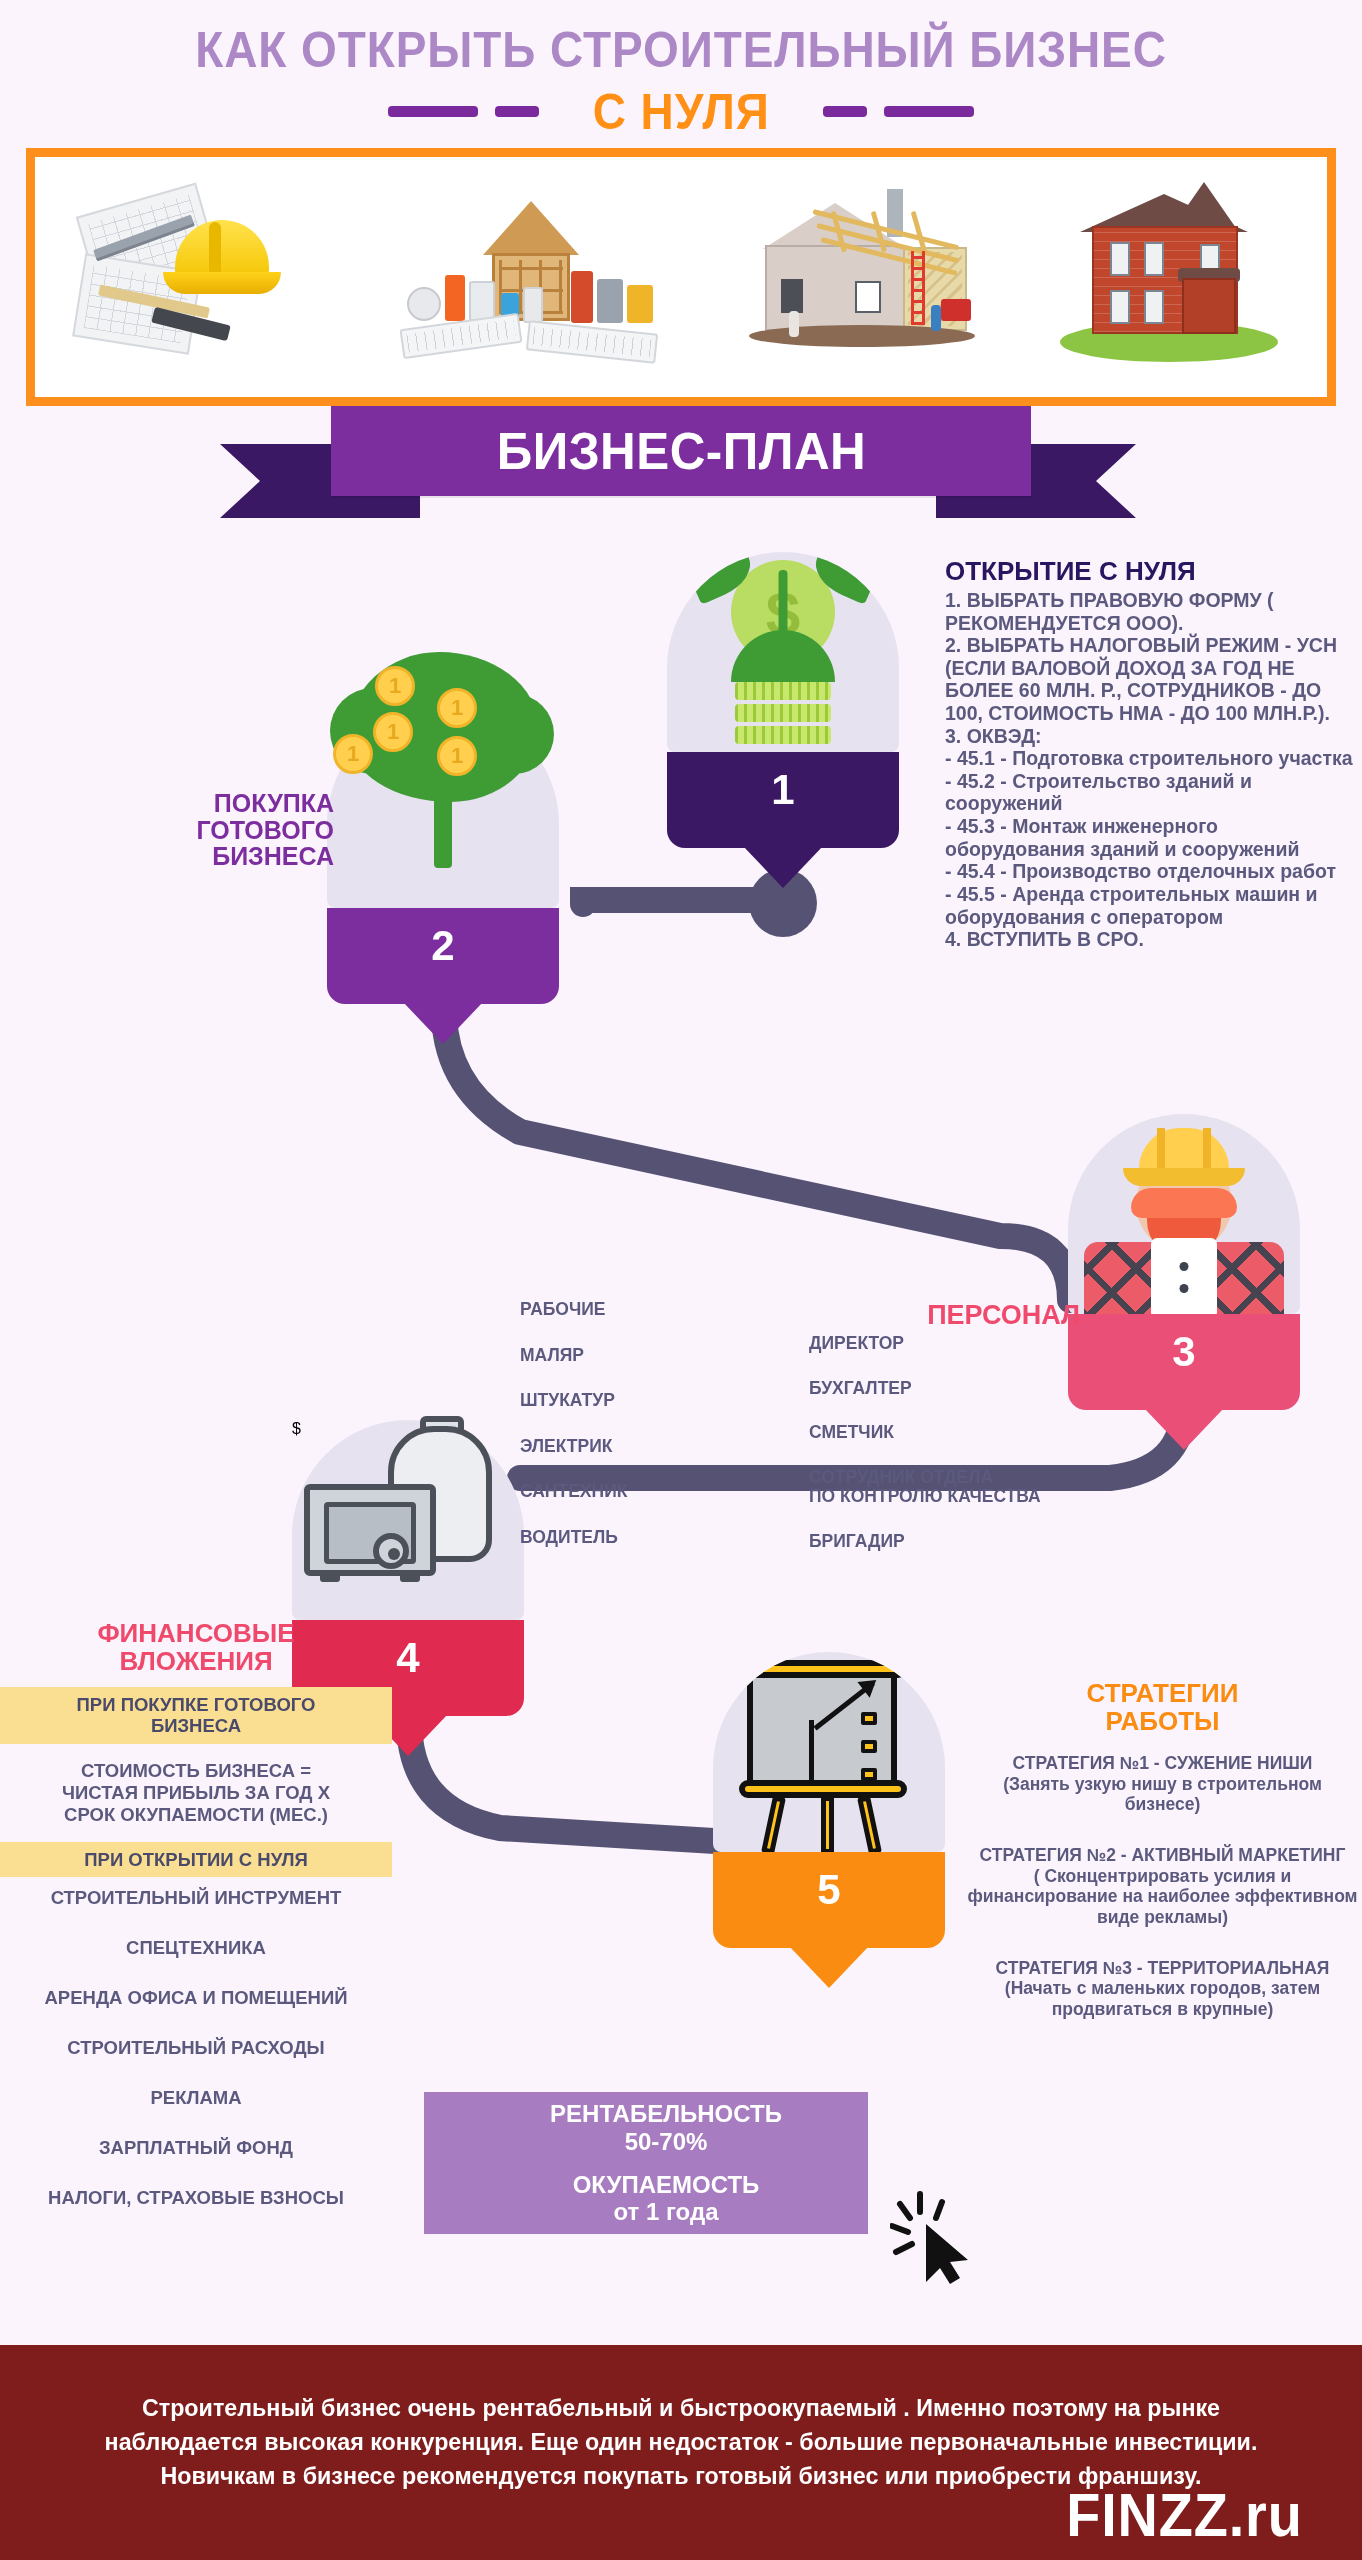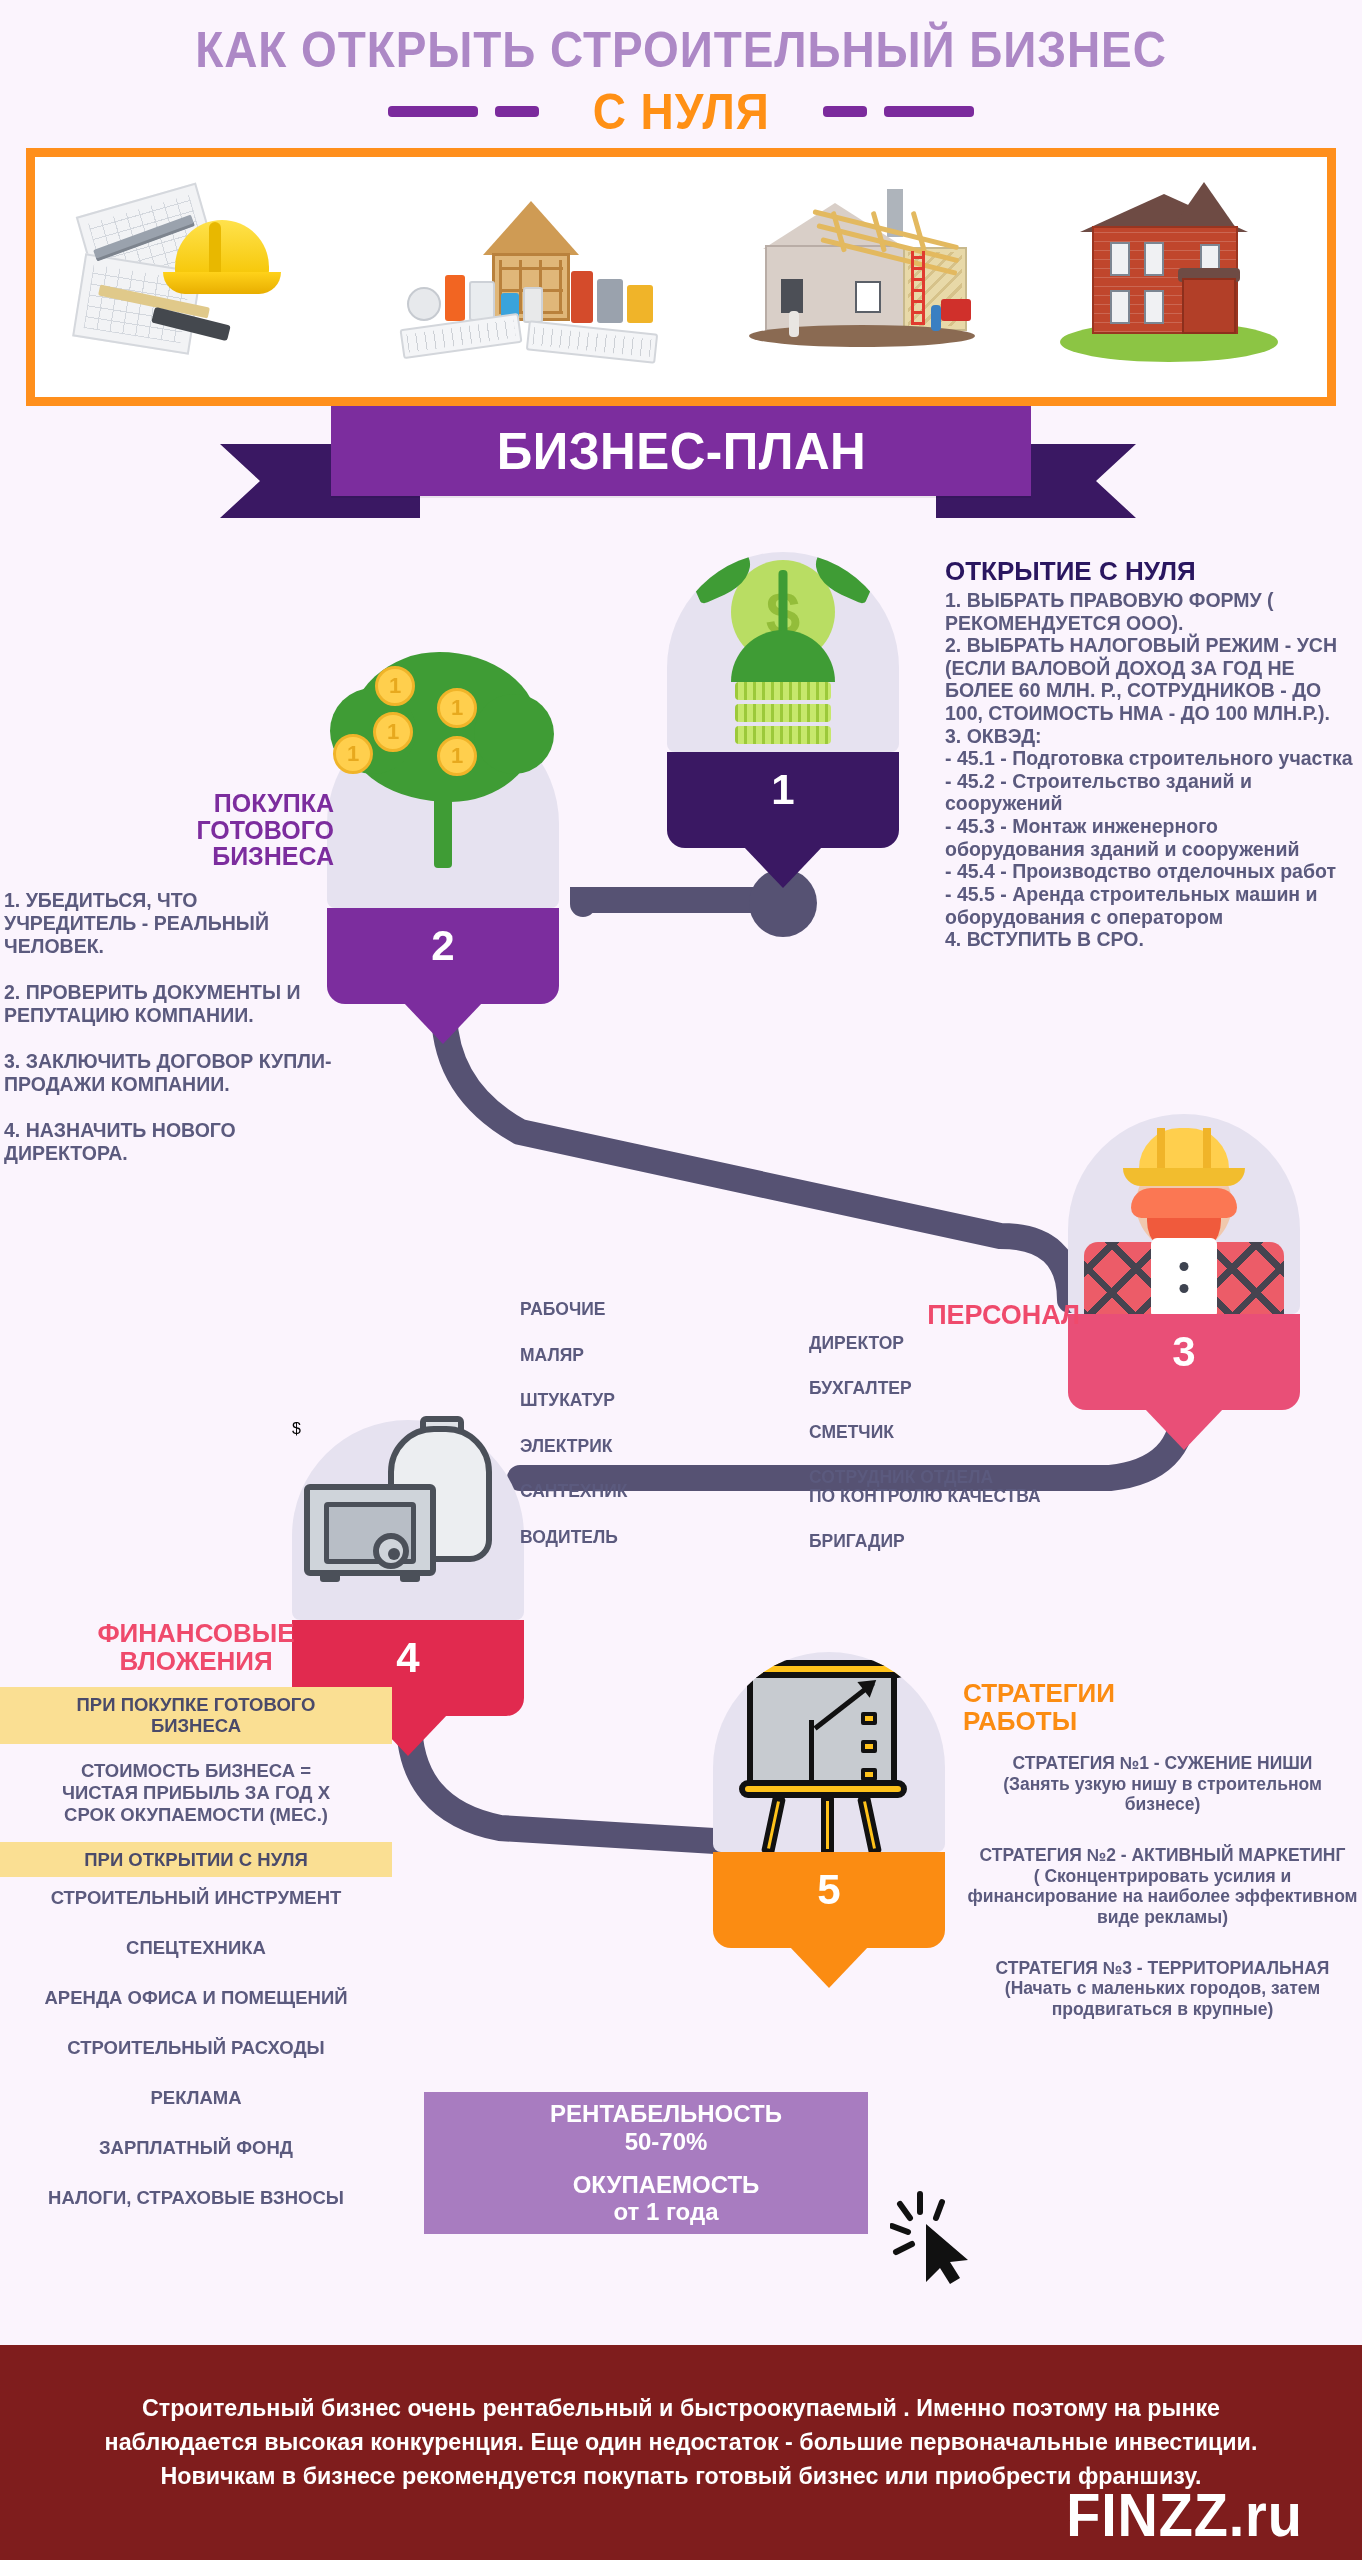--- a/index.html
+++ b/index.html
@@ -270,21 +270,21 @@
 
   .blk-fin { position:absolute; left:0; top:1620px; width:392px; }
   .blk-fin h3 { font-size:26px; text-align:center; line-height:1.06; }
   .fin-band { background:#fadf93; color:#4a4a6a; font-weight:700; font-size:18.5px;
       text-align:center; padding:7px 6px; line-height:1.15; margin-top:12px; }
   .fin-eq { font-size:18.5px; color:#5b5a7e; font-weight:700; text-align:center; line-height:1.2; margin:16px 4px; }
   .fin-list { margin-top:10px; }
   .fin-list li { list-style:none; text-align:center; font-size:18.5px; color:#5b5a7e; font-weight:700; margin-bottom:28px; }
 
   .blk-str { position:absolute; left:963px; top:1680px; width:399px; }
-  .blk-str h3 { font-size:26px; line-height:1.06; }
+  .blk-str h3 { font-size:26px; line-height:1.06;text-align:center; }
   .str-item { text-align:center; font-size:17.5px; color:#5b5a7e; font-weight:700; line-height:1.18; margin-top:18px; }
 
   
   .profit {
     position:absolute; left:424px; top:2092px; width:444px; height:142px;
     background:#a87cc0; color:#fff; text-align:center;
     display:flex; flex-direction:column; align-items:center; justify-content:center; gap:16px;
   }
   .profit div { font-size:24px; font-weight:700; line-height:1.14;margin-left:40px; }
 
@@ -522,27 +522,20 @@
 - 45.3 - Монтаж  инженерного  оборудования зданий и сооружений
 - 45.4 -  Производство отделочных работ
 - 45.5 - Аренда строительных машин и оборудования с оператором
 4. ВСТУПИТЬ В СРО.</p>
   </div>
 
   <div class="blk-s2">
     <h3 class="h-purple" style="white-space:pre-line">ПОКУПКА
 ГОТОВОГО
 БИЗНЕСА</h3>
-    <p class="body-txt" style="white-space:pre-line">1. УБЕДИТЬСЯ, ЧТО УЧРЕДИТЕЛЬ - РЕАЛЬНЫЙ ЧЕЛОВЕК.
-
-2. ПРОВЕРИТЬ ДОКУМЕНТЫ И РЕПУТАЦИЮ КОМПАНИИ.
-
-3. ЗАКЛЮЧИТЬ ДОГОВОР КУПЛИ-ПРОДАЖИ КОМПАНИИ.
-
-4. НАЗНАЧИТЬ НОВОГО ДИРЕКТОРА.</p>
   </div>
 
   <div class="blk-pers">
     <div class="pers-title h-pink">ПЕРСОНАЛ</div>
     <div class="pers-cols">
       <ul class="pers-col left">
         <li>РАБОЧИЕ</li>
         <li>МАЛЯР</li>
         <li>ШТУКАТУР</li>
         <li>ЭЛЕКТРИК</li>

